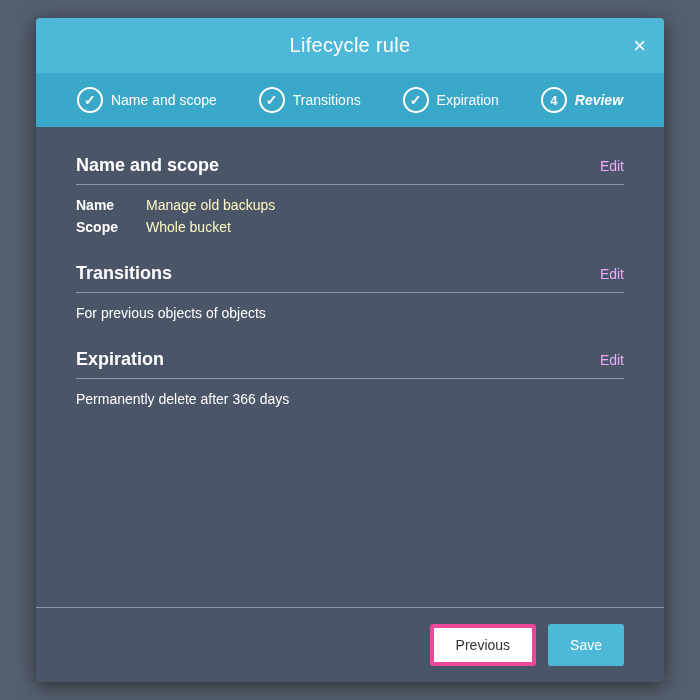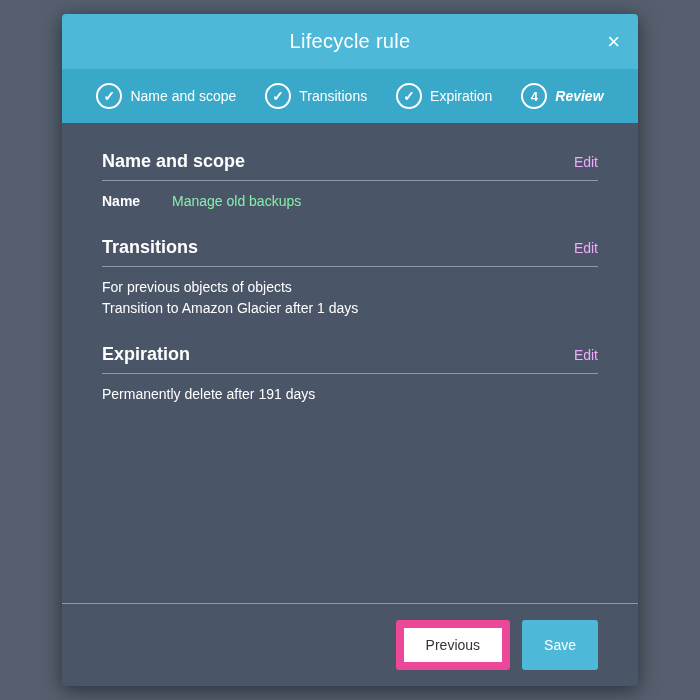--- a/index.html
+++ b/index.html
@@ -7,21 +7,21 @@
       font-family: Arial, sans-serif;
       background: #555f6e;
       display: flex;
       justify-content: center;
       align-items: center;
       width: 700px;
       height: 700px;
       overflow: hidden;
     }
     .modal {
-      width: 576px;
+      width: 628px;
       background: #4a5568;
       border-radius: 4px;
       overflow: hidden;
       box-shadow: 0 4px 20px rgba(0,0,0,0.5);
     }
     .modal-header {
       background: #4db8d8;
       padding: 16px 20px;
       display: flex;
       align-items: center;
@@ -121,39 +121,39 @@
       color: white;
       font-size: 14px;
     }
     .field-label {
       font-weight: 700;
       min-width: 60px;
       margin-right: 10px;
       color: white;
     }
     .field-value {
-      color: #86efac;
+      color: #fef9c3;
       font-weight: 400;
     }
     .section-text {
       color: white;
       font-size: 14px;
       margin-bottom: 5px;
     }
     .modal-footer {
       border-top: 1px solid #8a9aaa;
       padding: 16px 40px;
       display: flex;
       justify-content: flex-end;
       gap: 12px;
       background: #4a5568;
     }
     .btn-previous {
       padding: 9px 22px;
-      border: 8px solid #ec4899;
+      border: 4px solid #ec4899;
       background: white;
       color: #333;
       font-size: 14px;
       border-radius: 3px;
       cursor: pointer;
       font-weight: 500;
     }
     .btn-save {
       padding: 9px 22px;
       border: none;
@@ -198,37 +198,40 @@
 
     <div class="section">
       <div class="section-header">
         <span class="section-title">Name and scope</span>
         <a class="edit-link">Edit</a>
       </div>
       <div class="field-row">
         <span class="field-label">Name</span>
         <span class="field-value">Manage old backups</span>
       </div>
+      <div class="field-row">
+        <span class="field-label">Scope</span>
+        <span class="field-value">Whole bucket</span>
+      </div>
     </div>
 
     <div class="section">
       <div class="section-header">
         <span class="section-title">Transitions</span>
         <a class="edit-link">Edit</a>
       </div>
       <p class="section-text">For previous objects of objects</p>
-      <p class="section-text">Transition to  Amazon Glacier after 1 days</p>
     </div>
 
     <div class="section">
       <div class="section-header">
         <span class="section-title">Expiration</span>
         <a class="edit-link">Edit</a>
       </div>
-      <p class="section-text">Permanently delete after 191 days</p>
+      <p class="section-text">Permanently delete after 366 days</p>
     </div>
 
   </div>
 
   <div class="modal-footer">
     <button class="btn-previous">Previous</button>
     <button class="btn-save">Save</button>
   </div>
 </div>
 

